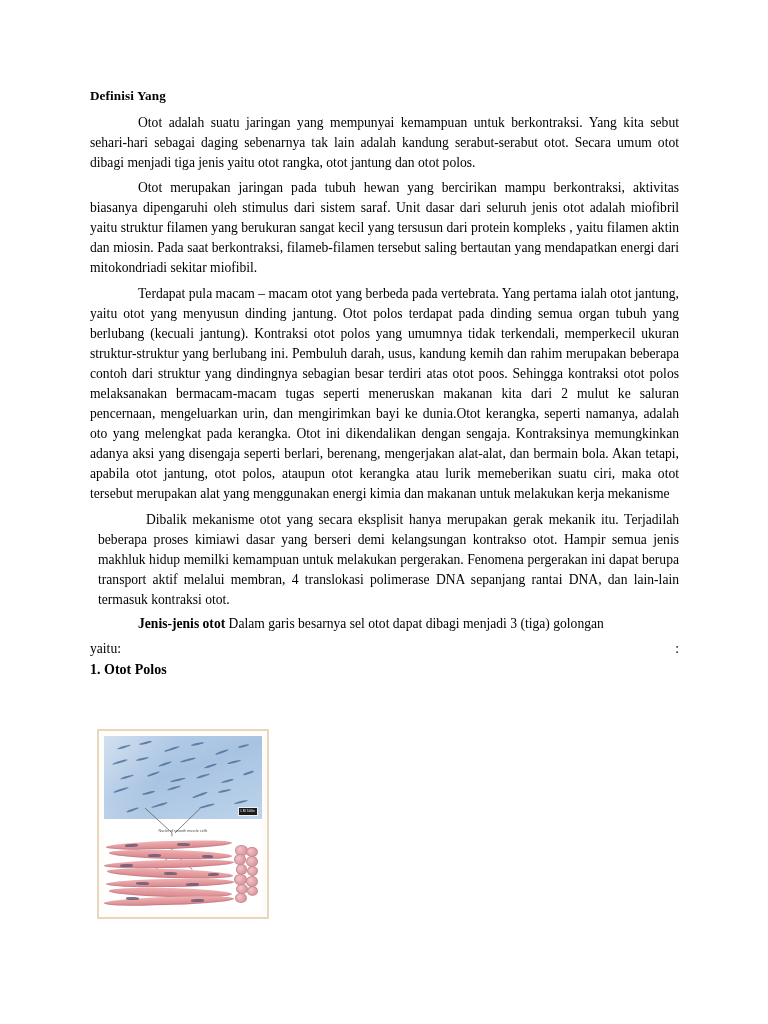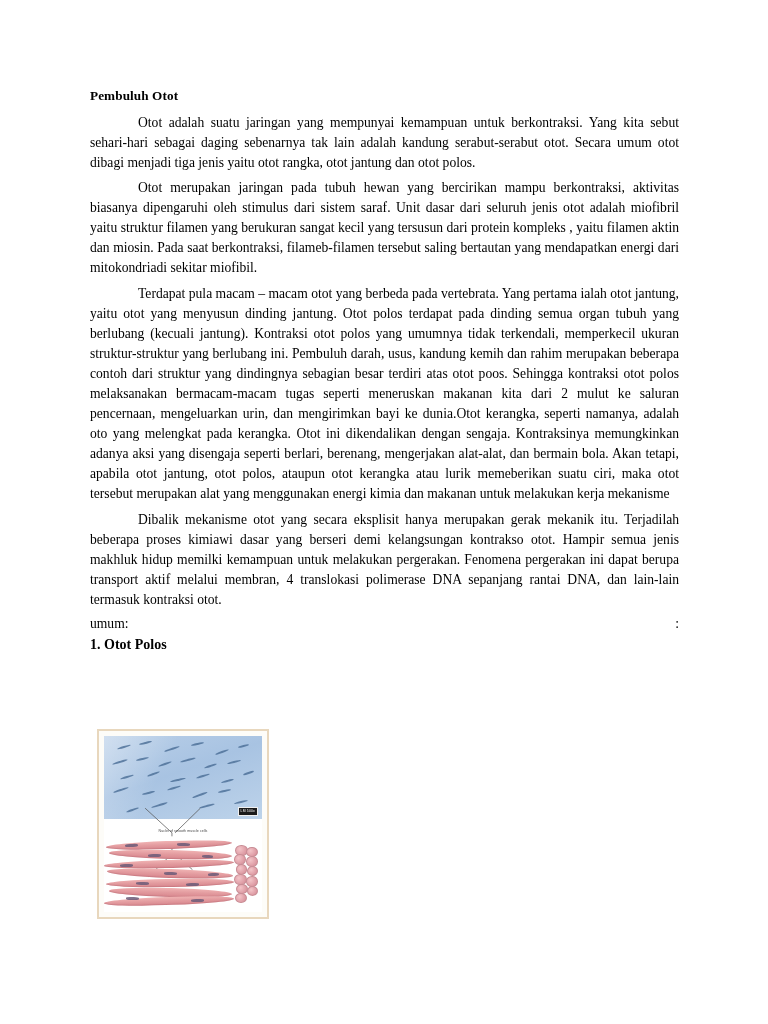--- a/index.html
+++ b/index.html
@@ -35,20 +35,21 @@
     margin: 0 0 5px 0;
     font-size: 13.6px;
     line-height: 20.1px;
     text-align: justify;
     text-justify: inter-word;
     text-indent: 48px;
     hyphens: none;
   }
   p.body-par.tight {
     margin-bottom: 4px;
+    margin-left: 8px;
   }
 
   .lead-bold {
     font-weight: bold;
   }
 
   .yaitu-line {
     position: relative;
     font-size: 13.6px;
     line-height: 20.1px;
@@ -170,32 +171,33 @@
     border: 0.5px solid #c98e96;
   }
 </style>
 </head>
 <body>
 
 <div class="page">
 
   <div class="content">
 
-    <div class="doc-heading">Pembuluh Otot</div>
+    <div class="doc-heading">Definisi Yang</div>
 
     <p class="body-par">Otot adalah suatu jaringan yang mempunyai kemampuan untuk berkontraksi. Yang kita sebut sehari-hari sebagai daging sebenarnya tak lain adalah kandung serabut-serabut otot. Secara umum otot dibagi menjadi tiga jenis yaitu otot rangka, otot jantung dan otot polos.</p>
 
     <p class="body-par">Otot merupakan jaringan pada tubuh hewan yang bercirikan mampu berkontraksi, aktivitas biasanya dipengaruhi oleh stimulus dari sistem saraf. Unit dasar dari seluruh jenis otot adalah miofibril yaitu struktur filamen yang berukuran sangat kecil yang tersusun dari protein kompleks , yaitu filamen aktin dan miosin. Pada saat berkontraksi, filameb-filamen tersebut saling bertautan yang mendapatkan energi dari mitokondriadi sekitar miofibil.</p>
 
     <p class="body-par">Terdapat pula macam – macam otot yang berbeda pada vertebrata. Yang pertama ialah otot jantung, yaitu otot yang menyusun dinding jantung. Otot polos terdapat pada dinding semua organ tubuh yang berlubang (kecuali jantung). Kontraksi otot polos yang umumnya tidak terkendali, memperkecil ukuran struktur-struktur yang berlubang ini. Pembuluh darah, usus, kandung kemih dan rahim merupakan beberapa contoh dari struktur yang dindingnya sebagian besar terdiri atas otot poos. Sehingga kontraksi otot polos melaksanakan bermacam-macam tugas seperti meneruskan makanan kita dari 2 mulut ke saluran pencernaan, mengeluarkan urin, dan mengirimkan bayi ke dunia.Otot kerangka, seperti namanya, adalah oto yang melengkat pada kerangka. Otot ini dikendalikan dengan sengaja. Kontraksinya memungkinkan adanya aksi yang disengaja seperti berlari, berenang, mengerjakan alat-alat, dan bermain bola. Akan tetapi, apabila otot jantung, otot polos, ataupun otot kerangka atau lurik memeberikan suatu ciri, maka otot tersebut merupakan alat yang menggunakan energi kimia dan makanan untuk melakukan kerja mekanisme</p>
 
     <p class="body-par tight">Dibalik mekanisme otot yang secara eksplisit hanya merupakan gerak mekanik itu. Terjadilah beberapa proses kimiawi dasar yang berseri demi kelangsungan kontrakso otot. Hampir semua jenis makhluk hidup memilki kemampuan untuk melakukan pergerakan. Fenomena pergerakan ini dapat berupa transport aktif melalui membran, 4 translokasi polimerase DNA sepanjang rantai DNA, dan lain-lain termasuk kontraksi otot.</p>
 
-
-    <p class="yaitu-line"><span>umum:</span><span class="right-colon">:</span></p>
+    <p class="body-par"><span class="lead-bold">Jenis-jenis otot</span><span> Dalam garis besarnya sel otot dapat dibagi menjadi 3 (tiga) golongan</span></p>
+
+    <p class="yaitu-line"><span>yaitu:</span><span class="right-colon">:</span></p>
 
     <div class="subheading">1. Otot Polos</div>
 
   </div>
 
   <div class="figure-wrap">
     <div class="figure-inner">
 
       <div class="micrograph">
         <div class="nucleus" style="left:8%;top:12%;width:9%;height:2.4%;transform:rotate(-16deg)"></div>

